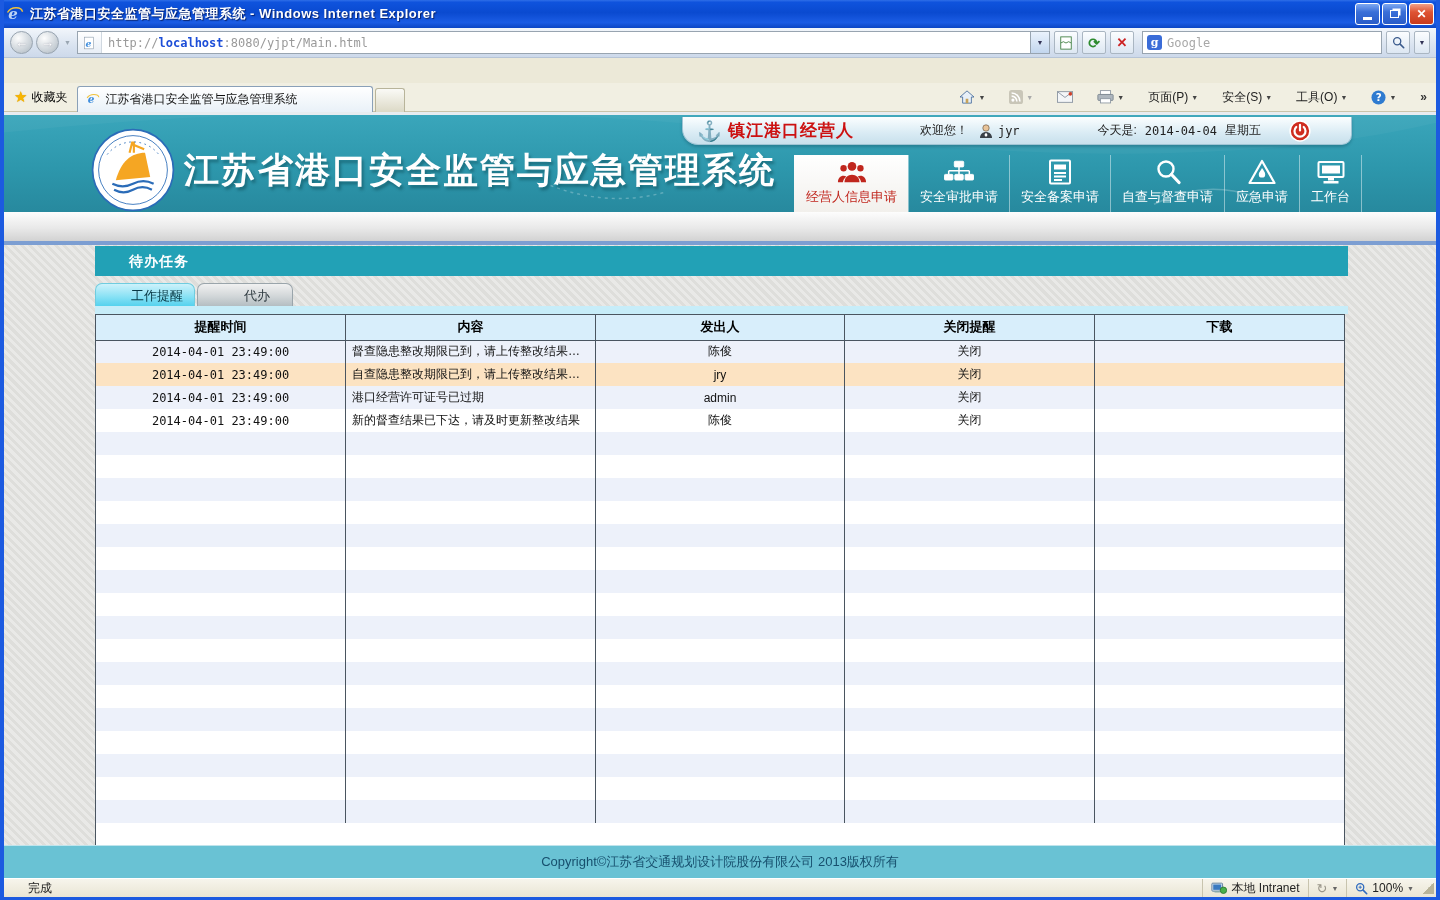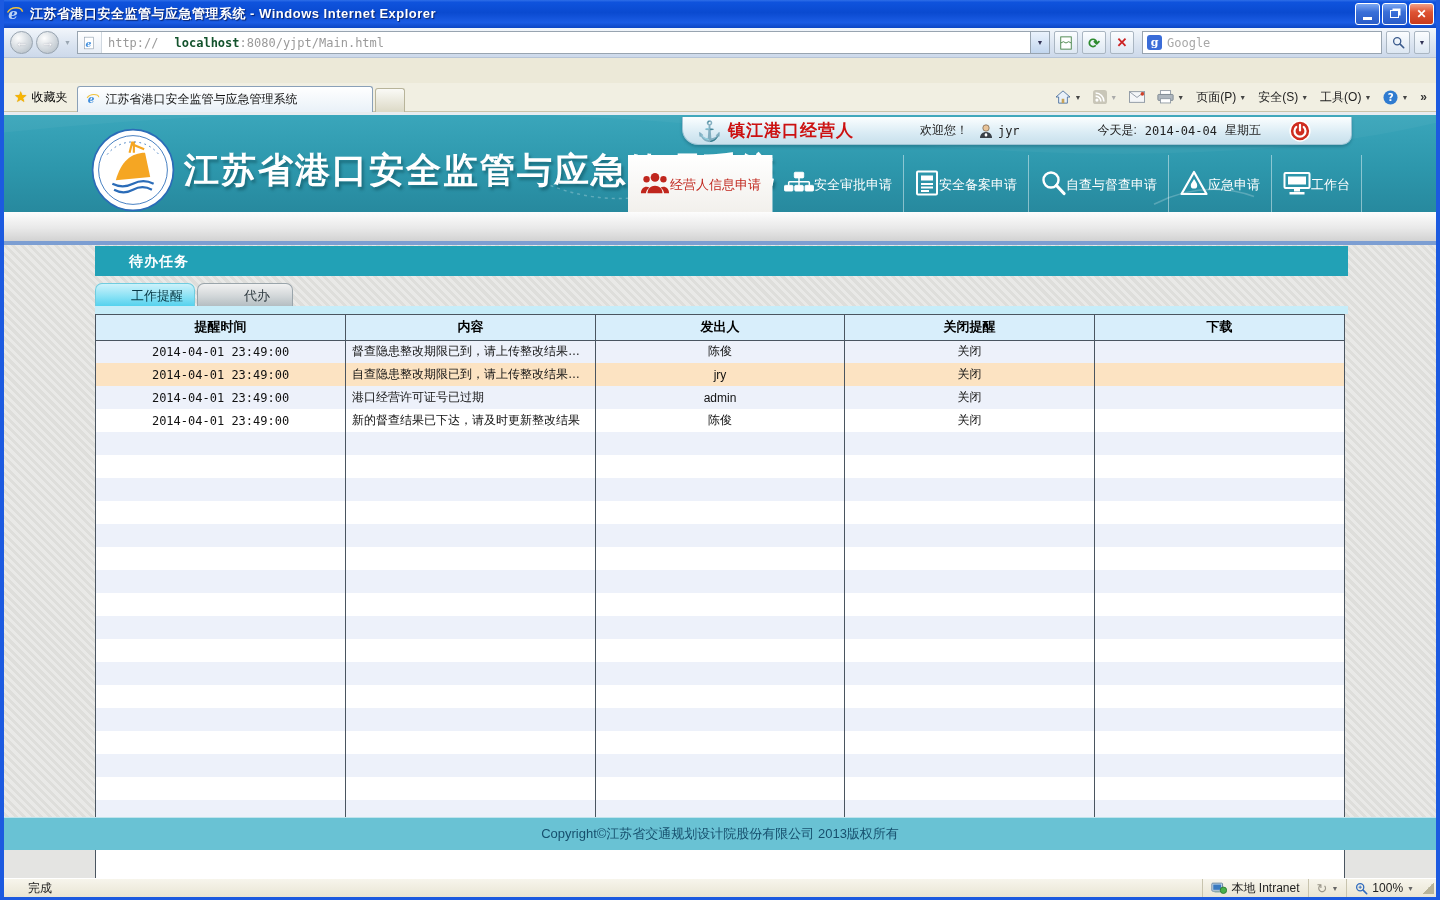--- a/index.html
+++ b/index.html
@@ -28,21 +28,21 @@
     display:flex; align-items:center; padding:0 6px; }
   .navcircle { width:23px; height:23px; border-radius:50%; border:1px solid #98a4b0;
     background:radial-gradient(circle at 35% 30%,#fdfdfd,#cdd4da 60%,#aab4bd);
     display:flex; align-items:center; justify-content:center; color:#fff; font-size:13px; font-weight:bold;
     text-shadow:0 0 2px #889; margin-right:3px; }
   .mini-chevron { font-size:7px; color:#9aa6b2; margin:0 6px 0 2px; }
   .addressfield { flex:1; height:23px; background:#fff; border:1px solid #98a4b0; display:flex; align-items:center; }
   .favicon-box { width:24px; height:21px; border-right:1px solid #d0d8e0; background:linear-gradient(180deg,#fff,#e8eef6);
     display:flex; align-items:center; justify-content:center; }
   .url { font-family:"DejaVu Sans Mono", monospace; font-size:12px; margin-left:6px; color:#9a9a9a; }
-  .url b { color:#14532d; font-weight:bold;margin-left:16px; }
+  .url b { color:#1d4ed8; font-weight:bold; }
   .addr-drop { width:19px; height:21px; margin-left:auto; background:linear-gradient(180deg,#eaf2fc,#c2d6ee);
     border-left:1px solid #98a4b0; display:flex; align-items:center; justify-content:center; font-size:7px; color:#335; }
   .sqbtn { width:24px; height:23px; border:1px solid #aab6c2; border-radius:2px; margin-left:4px;
     background:linear-gradient(180deg,#fbfdff,#dde7f2); display:flex; align-items:center; justify-content:center;
     font-size:13px; font-weight:bold; }
   .searchbox { width:240px; height:23px; background:#fff; border:1px solid #98a4b0; margin-left:8px;
     display:flex; align-items:center; padding:0 4px; }
   .glogo { width:15px; height:15px; background:#3a6cd8; border-radius:3px; color:#fff; font-size:11px; font-weight:bold;
     display:flex; align-items:center; justify-content:center; font-family:"DejaVu Serif", serif; }
   .searchbox input { border:none; outline:none; flex:1; margin-left:5px; font-size:12px; color:#444;
@@ -57,21 +57,21 @@
   
   .favbar { position:absolute; top:83px; left:0; width:1432px; height:29px; background:#f1efe2;
     border-bottom:1px solid #c9c4aa; display:flex; align-items:center; }
   .fav-btn { display:flex; align-items:center; gap:4px; font-size:12px; padding:0 10px; height:100%; }
   .star { color:#f8b500; font-size:15px; text-shadow:0 0 1px #c88f00; }
   .browser-tab { width:296px; height:26px; margin-top:3px; background:linear-gradient(180deg,#ffffff,#e9f1f8);
     border:1px solid #8aa0b8; border-bottom:none; border-radius:3px 3px 0 0; display:flex; align-items:center;
     gap:5px; padding:0 8px; font-size:12px; color:#111; }
   .tab-stub { width:30px; height:24px; margin:5px 0 0 2px; background:linear-gradient(180deg,#fafaf6,#dcd9c6);
     border:1px solid #b8b49a; border-bottom:none; border-radius:3px 3px 0 0; }
-  .cmdbar { margin-left:auto; display:flex; align-items:center; gap:2px; padding-right:4px; height:100%; }
+  .cmdbar { margin-left:auto; display:flex; align-items:center; gap:14px; padding-right:4px; height:100%; }
   .cmd { display:flex; align-items:center; gap:3px; font-size:12px; color:#222; padding:3px 5px; border-radius:2px; }
   .cmd .drop { font-size:7px; color:#444; }
 
   
   .viewport { position:absolute; top:112px; left:0; width:1432px; height:766px; background:#e4e4e2; }
 
   .site-header { position:absolute; top:0; left:0; width:1432px; height:100px;
     background:linear-gradient(180deg,#3aa6bb 0%,#2d97ac 55%,#27899e 100%); overflow:hidden; border-top:3px solid #e7ecf0; }
   .header-wave { position:absolute; left:0; top:0; width:100%; height:100%; pointer-events:none; opacity:.5; }
   .site-logo { position:absolute; left:86px; top:12px; width:86px; height:86px; }
@@ -84,21 +84,21 @@
     box-shadow:0 2px 3px rgba(0,40,60,.25); font-size:12px; color:#222; }
   .anchor { color:#cc1f1f; font-size:20px; margin-right:6px; line-height:1; }
   .org-name { color:#cc1111; font-size:17px; font-weight:bold; letter-spacing:1px; }
   .welcome { margin-left:66px; }
   .avatar { margin:0 4px 0 10px; }
   .username { font-family:"DejaVu Sans Mono", monospace; font-size:12px; }
   .today { margin-left:auto; display:flex; gap:8px; align-items:center; }
   .power-btn { margin-left:28px; margin-right:30px; }
 
   .main-nav { position:absolute; right:74px; bottom:0; height:57px; display:flex; align-items:stretch; }
-  .nav-item { display:flex; flex-direction:row; align-items:center; justify-content:flex-end;
+  .nav-item { display:flex; flex-direction:column; align-items:center; justify-content:flex-end;
     padding:5px 11px 6px; color:#fff; border-left:1px solid rgba(255,255,255,.45); min-width:88px; }
   .nav-item:last-child { border-right:1px solid rgba(255,255,255,.45);align-items:center; }
   .nav-item .nicon { height:30px; display:flex; align-items:center; justify-content:center; }
   .nav-item .nlabel { font-size:13px; margin-top:3px; white-space:nowrap; }
   .nav-item.active { background:linear-gradient(180deg,#ffffff,#f2f0ec); color:#c0261d; border-left-color:transparent; }
 
   .grayband { position:absolute; top:100px; left:0; width:1432px; height:33px;
     background:linear-gradient(180deg,#fdfdfd,#e9e9e9 55%,#d2d2d2); border-bottom:4px solid #7c9ed2; }
 
   .main-area { position:absolute; top:133px; left:0; width:1432px; height:600px;
@@ -121,21 +121,21 @@
   table.reminders th:last-child, table.reminders td:last-child { border-right:none; }
   table.reminders td { height:23px; font-size:12px; color:#111; border-right:1px solid #4a5560;
     padding:0 6px; overflow:hidden; white-space:nowrap; }
   tr.odd td { background:#edf1fa; }
   tr.even td { background:#ffffff; }
   tr.hl td { background:#fce3c2; }
   td.c-time { text-align:center; font-family:"DejaVu Sans Mono", monospace; font-size:11.5px; }
   td.c-content { text-align:left; }
   td.c-sender, td.c-close, td.c-dl { text-align:center; }
 
-  .site-footer { position:absolute; top:705px; left:0; width:1432px; height:33px; background:#69c2d4;
+  .site-footer { position:absolute; top:733px; left:0; width:1432px; height:33px; background:#69c2d4;
     border-top:1px solid #bfe4ec; display:flex; align-items:center; justify-content:center; }
   .site-footer span { color:#17506e; font-size:13px; }
 
   
   .statusbar { position:absolute; top:878px; left:0; width:1432px; height:19px;
     background:linear-gradient(180deg,#f7f5ec,#e9e5d4); border-top:1px solid #fff; display:flex; align-items:center;
     font-size:12px; color:#222; }
   .statusbar .done { padding-left:24px; flex:1; }
   .seg { display:flex; align-items:center; gap:4px; border-left:1px solid #c8c4ae; height:100%; padding:0 8px; }
   .frame-bottom { position:absolute; top:897px; left:0; width:1432px; height:3px; background:#1c5ae0; }

